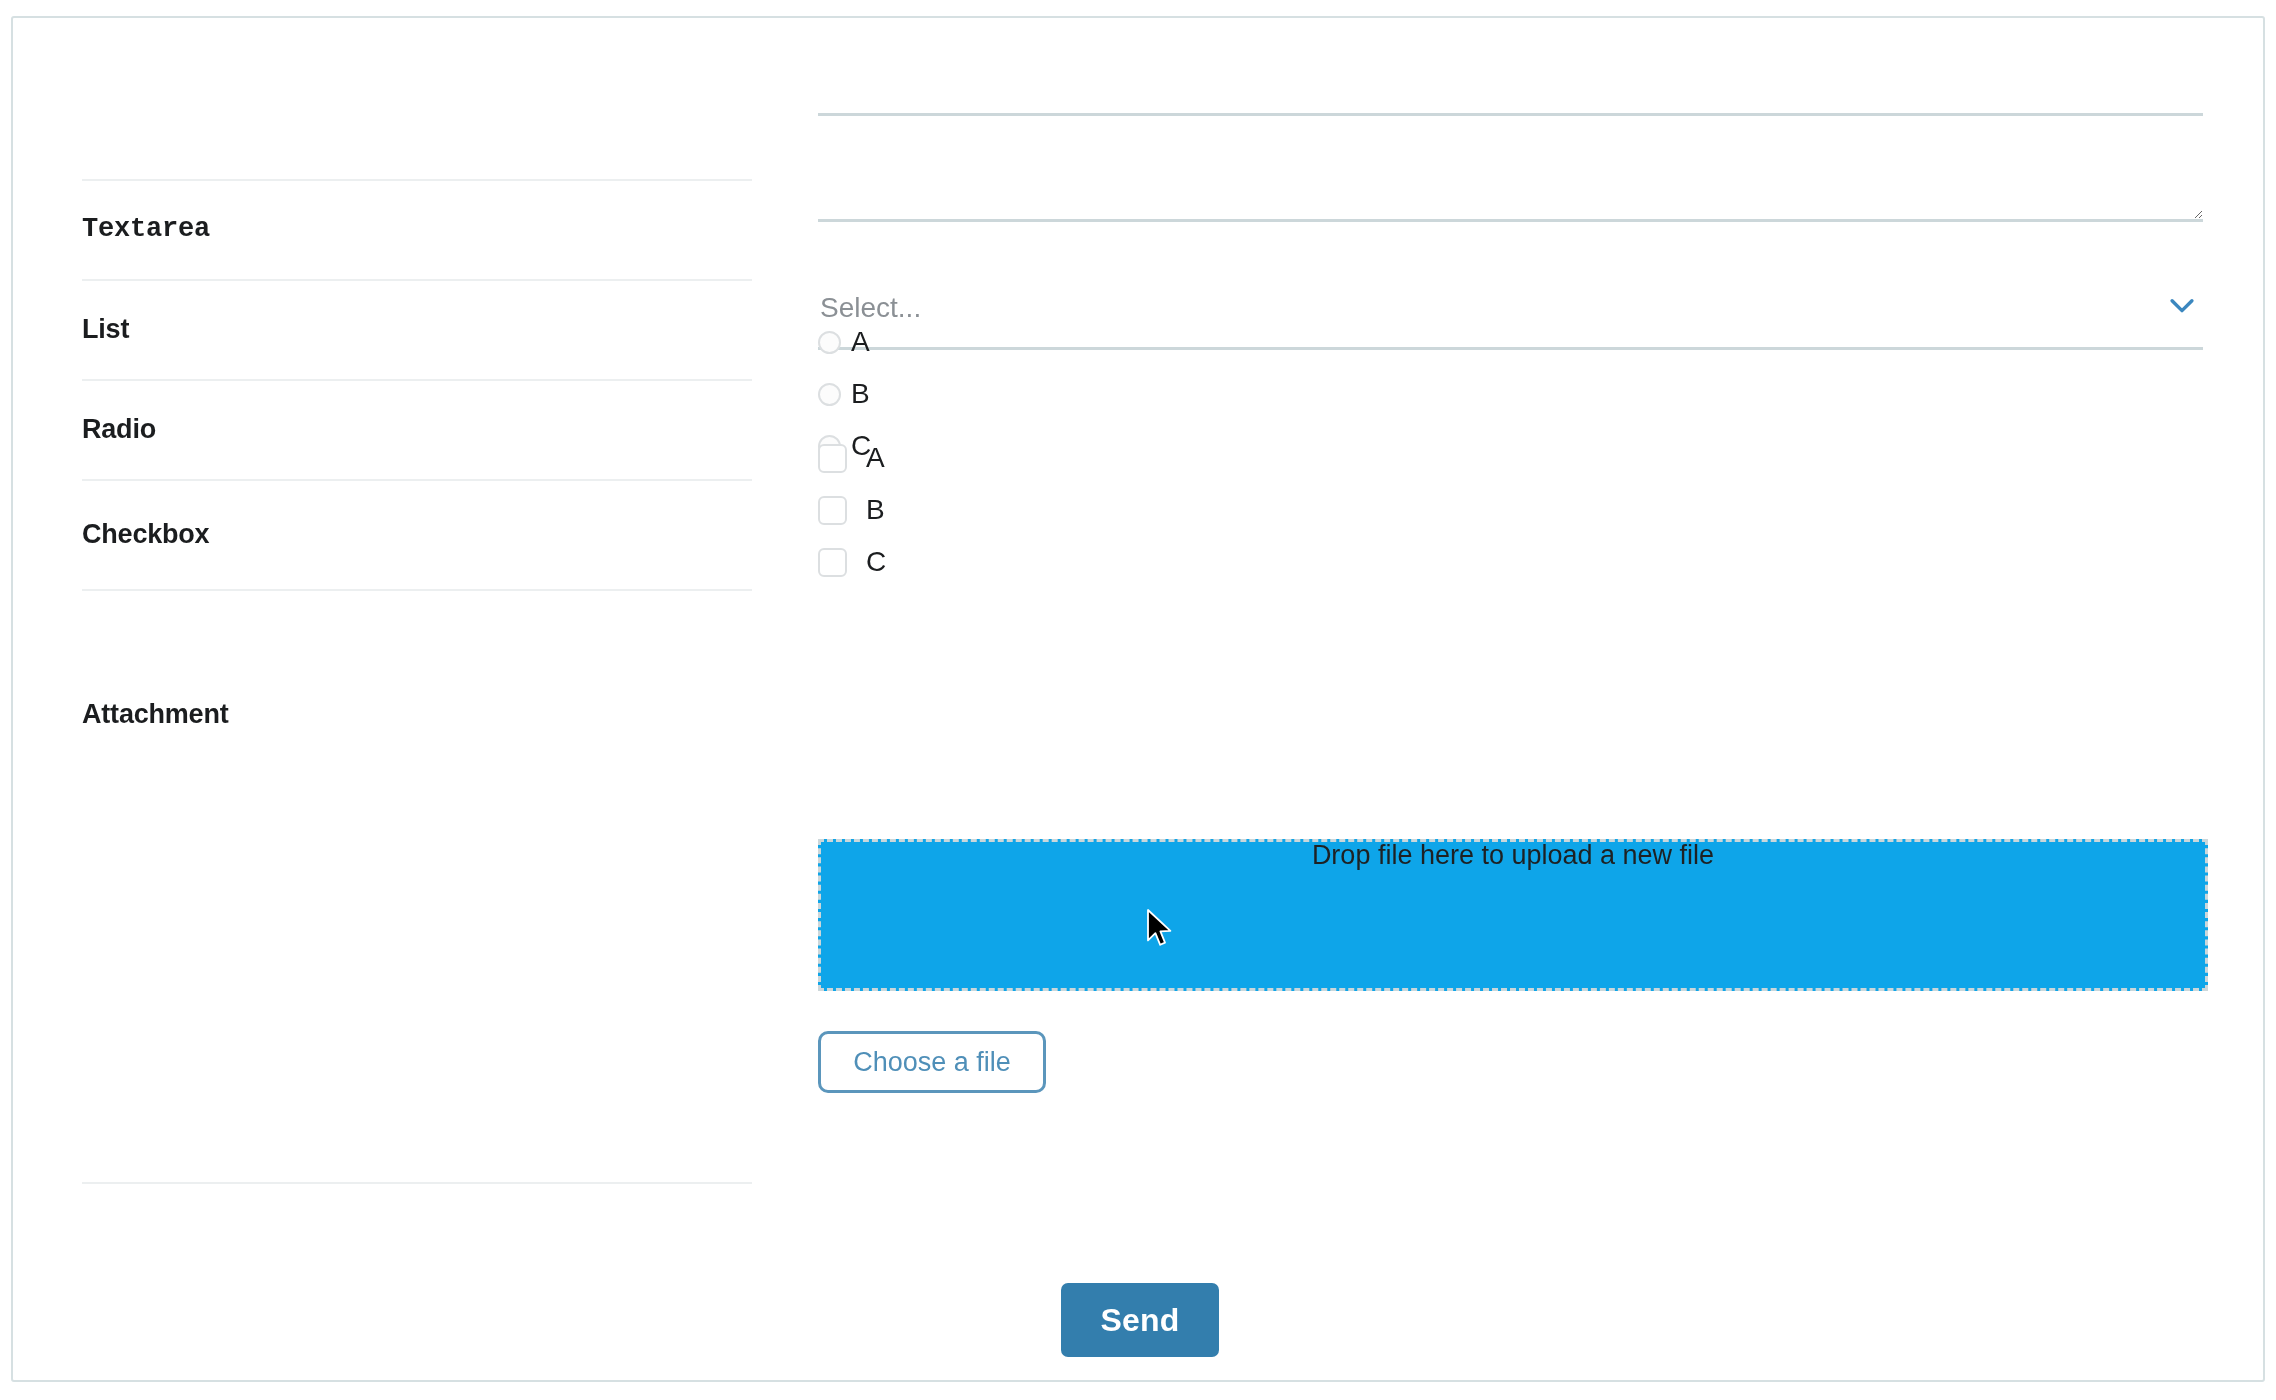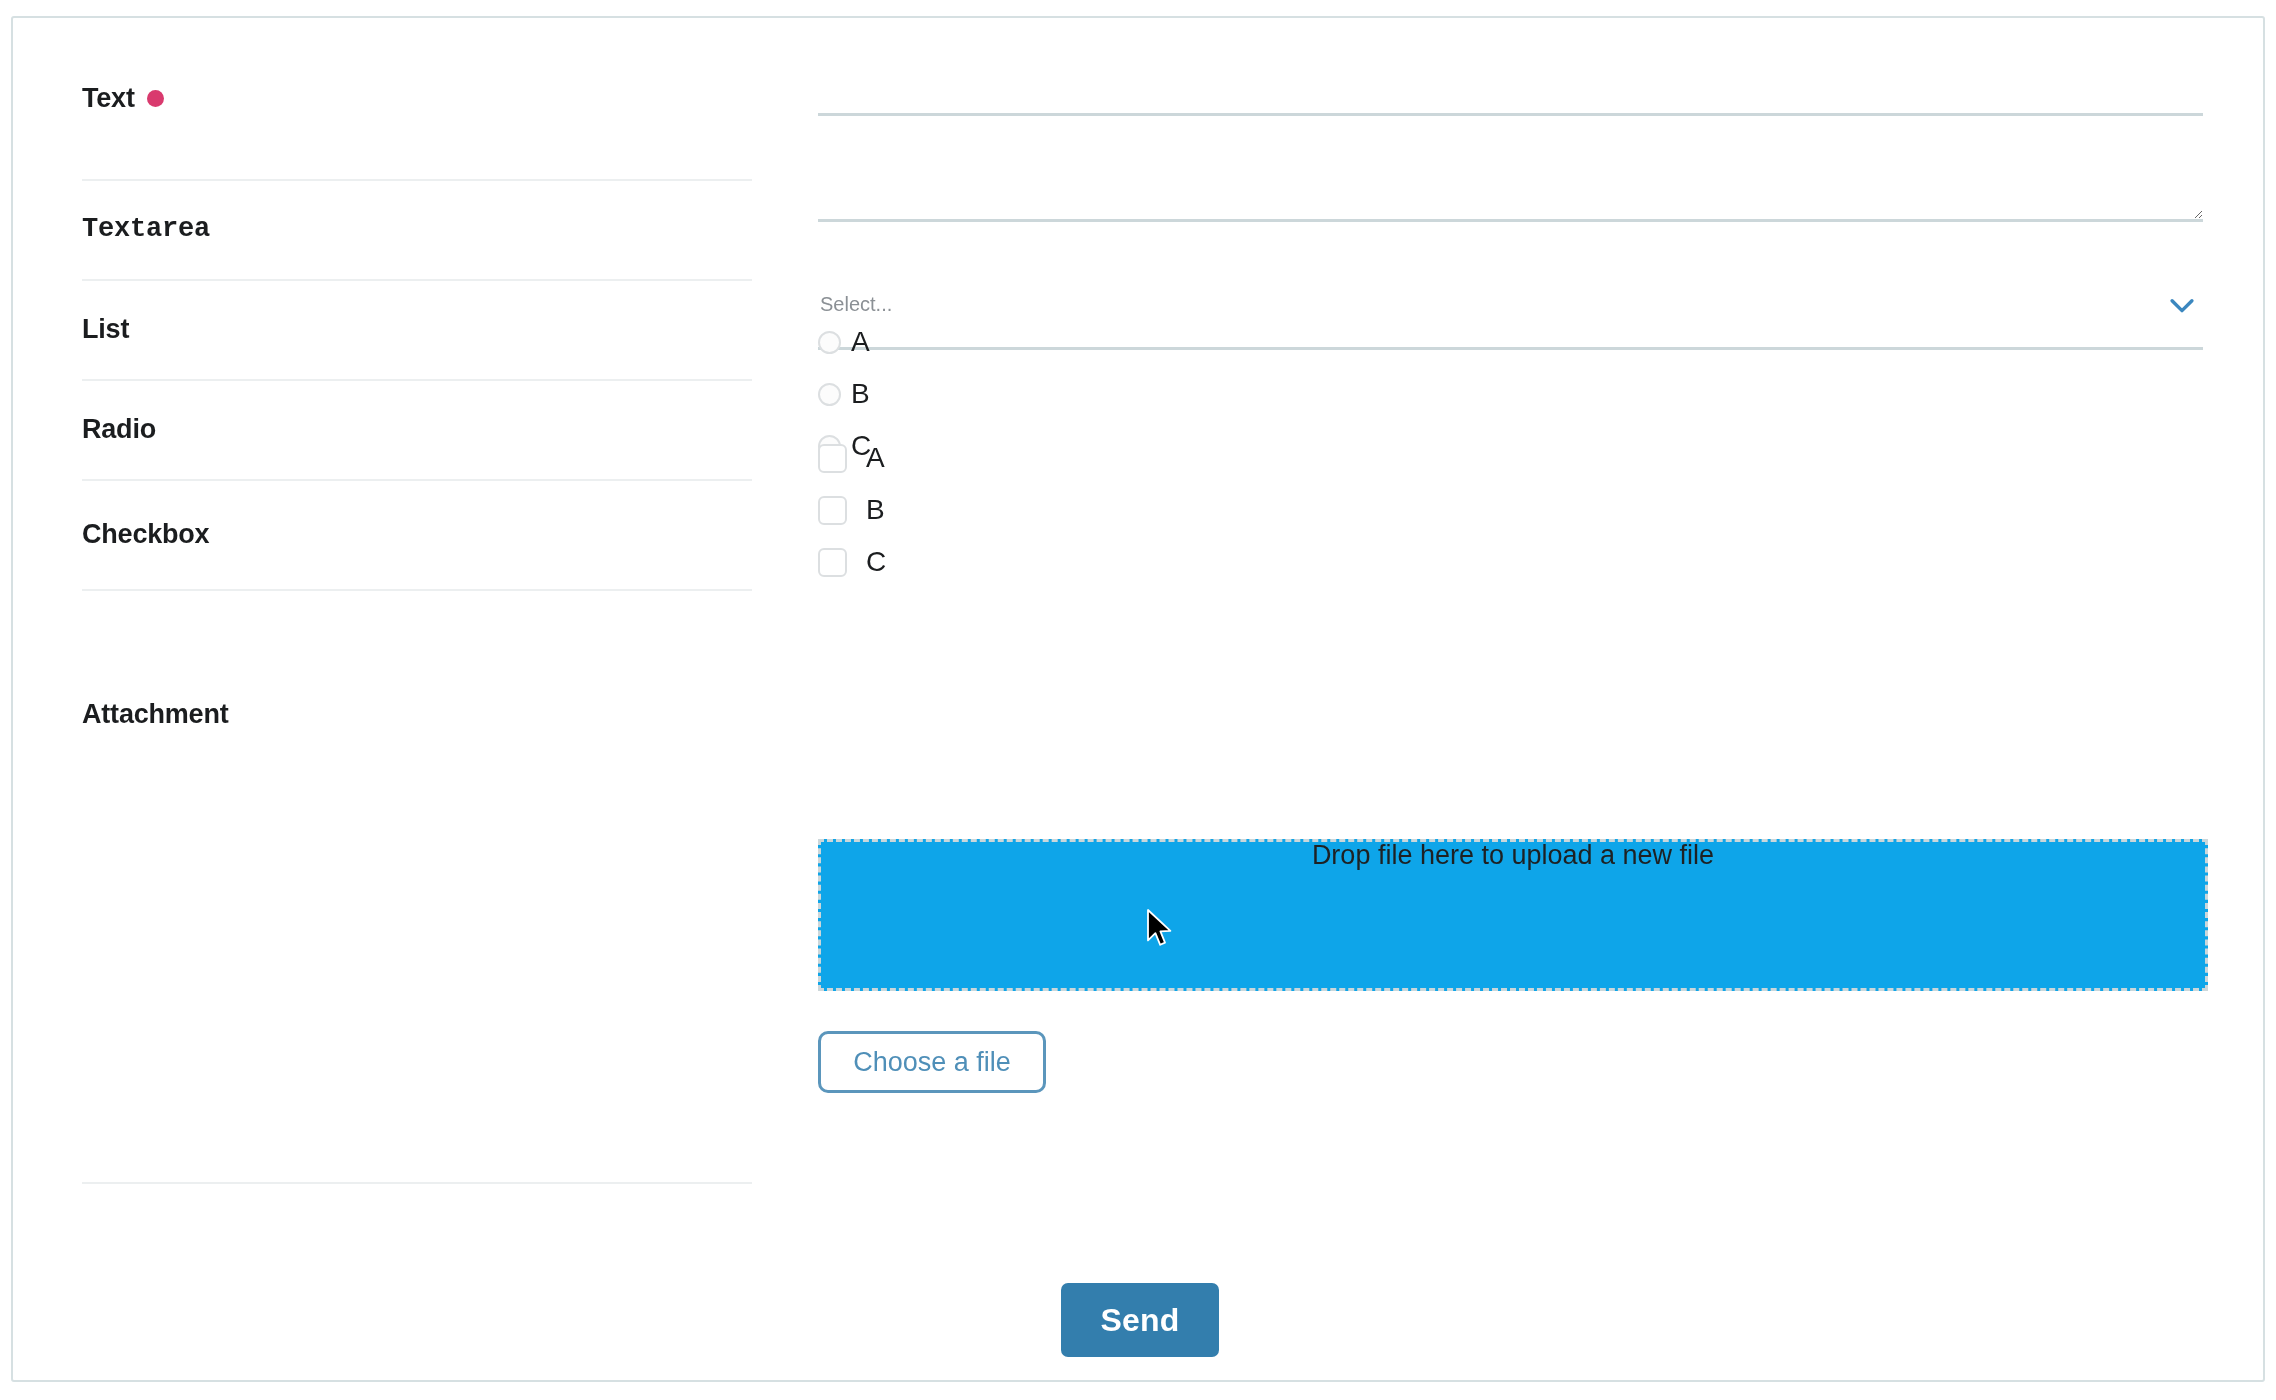--- a/index.html
+++ b/index.html
@@ -113,21 +113,21 @@
   .select-wrap {
     position: relative;
     width: 1385px;
     height: 58px;
     border-bottom: 3px solid #ccd7da;
   }
   .select-value {
     position: absolute;
     left: 2px;
     top: 2px;
-    font-size: 20px;
+    font-size: 28px;
     color: #8b9095;
     line-height: 1;
   }
   .select-chevron {
     position: absolute;
     right: 4px;
     top: -4px;
     width: 34px;
     height: 34px;
   }
@@ -241,24 +241,20 @@
   }
 </style>
 </head>
 <body>
 
 <div class="page">
 
   <div class="form-card">
 
     <div class="form-row" style="top:0;height:161px;">
-      <div class="label-cell" style="top:0;height:161px;">
-        <span class="field-label">Text</span>
-        <span class="required-dot"></span>
-      </div>
       <div class="value-cell" style="top:54px;">
         <input class="underline-input" type="text" value="" placeholder="" style="">
       </div>
     </div>
     <div class="label-divider" style="top:161px;"></div>
 
     <div class="form-row" style="top:161px;height:100px;">
       <div class="label-cell" style="top:0;height:100px;font-family:Liberation Mono, monospace;">
         <span class="field-label">Textarea</span>
       </div>

